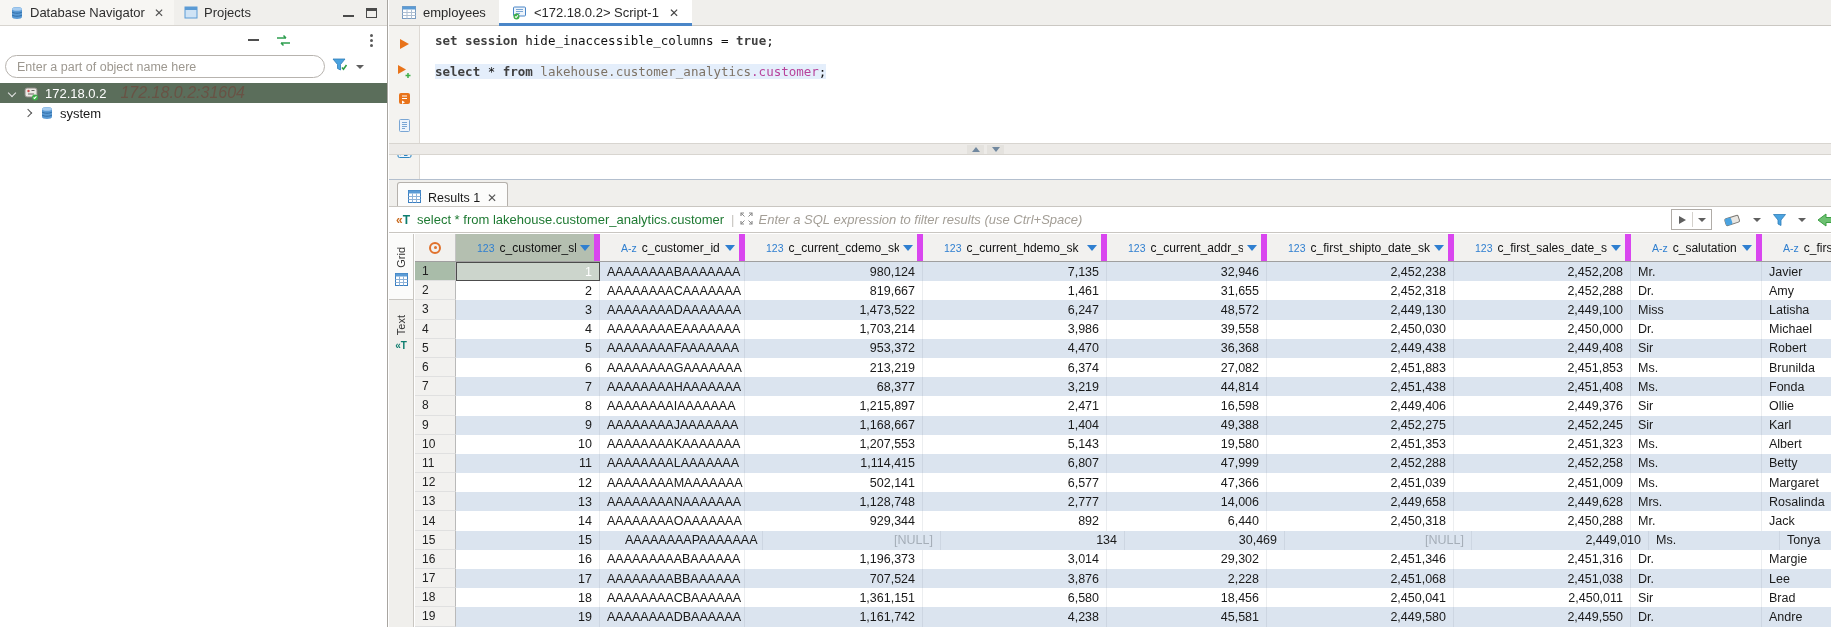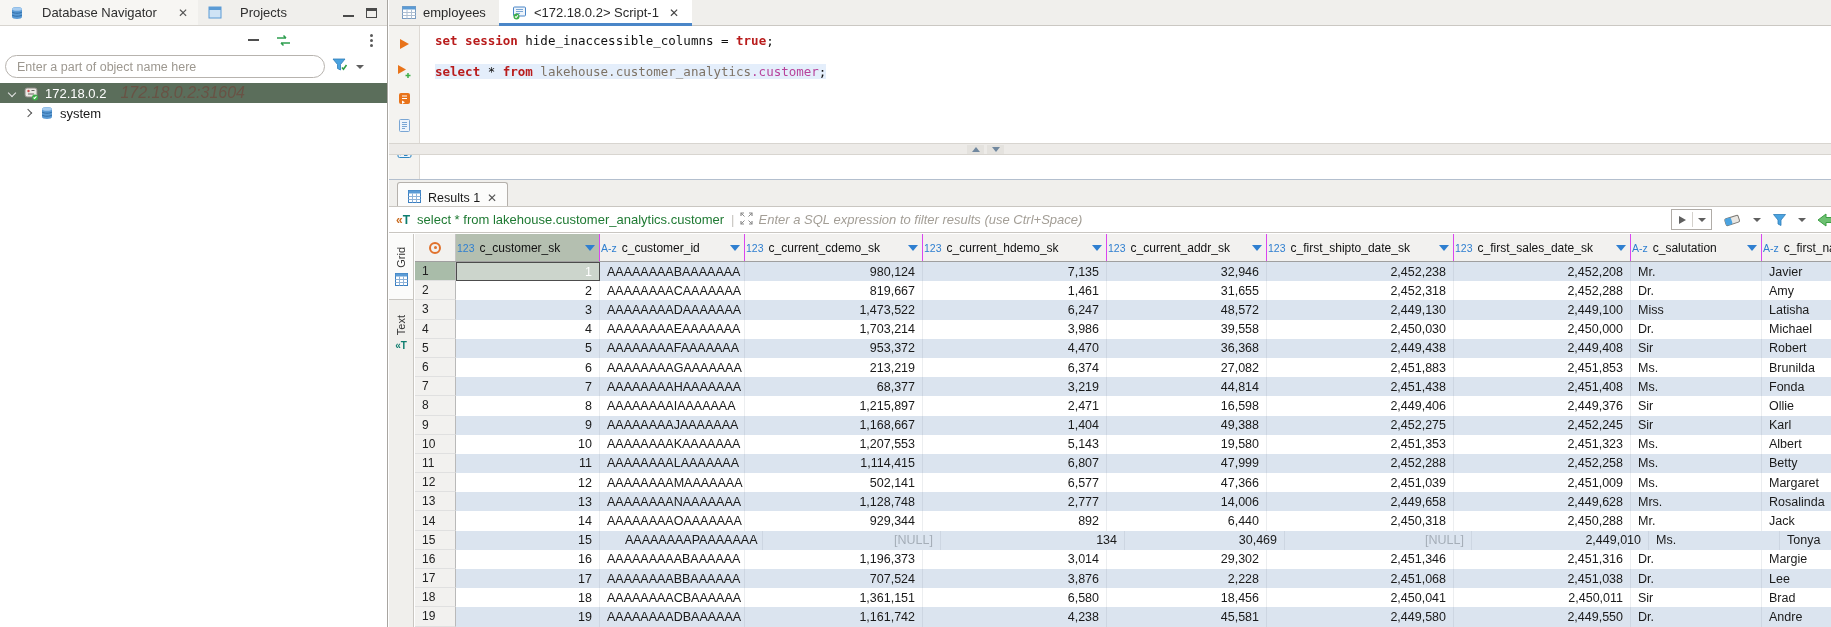--- a/index.html
+++ b/index.html
@@ -7,21 +7,21 @@
   body { width:1831px; height:627px; overflow:hidden; background:#e9e7e4;
          font-family:"Liberation Sans","DejaVu Sans",sans-serif; font-size:13px; color:#1a1a1a; }
   .app { position:relative; width:1831px; height:627px; background:#fff; overflow:hidden; }
 
   
   .left-panel { position:absolute; left:0; top:0; width:388px; height:627px; background:#fff;
                 border-right:1px solid #a8a5a0; }
   .panel-tabbar { height:26px; background:#f0efec; border-bottom:1px solid #d8d5d0;
                   display:flex; align-items:stretch; }
   .tabs-row { display:flex; }
-  .tab { display:flex; align-items:center; gap:18px; padding:0 10px; color:#2e2e2e; white-space:nowrap; }
+  .tab { display:flex; align-items:center; gap:6px; padding:0 10px; color:#2e2e2e; white-space:nowrap; }
   .tab.active { background:#f7f6f3; }
   .tab .close { color:#555; font-size:12px; margin-left:3px; }
   .winctl { margin-left:auto; display:flex; align-items:center; gap:12px; padding-right:10px; }
   .ic-min { width:11px; height:9px; border-bottom:2px solid #4a4a4a; display:inline-block; }
   .ic-max { width:11px; height:10px; border:1px solid #4a4a4a; border-top:3px solid #4a4a4a; display:inline-block; }
 
   .nav-toolbar { height:28px; display:flex; align-items:center; justify-content:flex-end;
                  gap:16px; padding:0 14px; background:#fff; }
   .ic-minus { width:11px; height:2px; background:#4f4f4f; display:inline-block; }
   .tool-spacer { width:46px; }
@@ -56,21 +56,21 @@
   .editor-toolbar { position:absolute; left:0; top:26px; width:31px; height:153px; background:#f4f3f0;
                     border-right:1px solid #ddd9d4; display:flex; flex-direction:column;
                     align-items:center; padding-top:9px; gap:9px; }
   .tbtn { width:18px; height:18px; display:flex; align-items:center; justify-content:center; }
 
   .sql-area { position:absolute; left:32px; top:26px; right:0; height:153px; background:#fff; }
   #sql-code { position:absolute; left:14px; top:7px; font-family:"DejaVu Sans Mono","Liberation Mono",monospace;
               font-size:12.5px; line-height:15.5px; }
   .sql-line { height:15.5px; white-space:pre; }
   .sql-line .hl { background:#e4eefb; }
-  .tok-kw { color:#b91c1c; font-weight:bold; }
+  .tok-kw { color:#404040; font-weight:bold; }
   .tok-plain { color:#101010; }
   .tok-schema { color:#7d7265; }
   .tok-table { color:#b8449c; }
 
   .hscroll-band { position:absolute; left:0; top:143px; right:0; height:12px; background:#edebe8;
                   border-top:1px solid #d8d5d0; border-bottom:1px solid #d8d5d0; }
   .sash-btns { position:absolute; left:578px; top:1px; display:flex; gap:3px; }
   .sash { width:17px; height:9px; display:flex; align-items:center; justify-content:center; background:#e4e2de; }
   .tri-up { width:0; height:0; border-left:4px solid transparent; border-right:4px solid transparent;
             border-bottom:5px solid #71889f; }
@@ -108,21 +108,21 @@
   .vlabel { writing-mode:vertical-rl; transform:rotate(180deg); font-size:11px; color:#333; }
 
   #grid { position:absolute; left:26px; top:0; right:0; bottom:0; overflow:hidden; background:#fff; }
   .grid-inner { width:1470px; }
   .ghead { display:flex; height:28px; border-bottom:1px solid #9f9f9f; background:#f2f1ef; }
   .gcorner { width:41px; flex:none; display:flex; align-items:center; justify-content:center;
              border-right:1px solid #c4c4c4; }
   .target { width:12px; height:12px; border:2px solid #e0712c; border-radius:50%; position:relative; }
   .target::after { content:""; position:absolute; left:2.5px; top:2.5px; width:3px; height:3px;
                    border-radius:50%; background:#e0712c; }
-  .gh { display:flex; align-items:center; flex:none; border-right:1px solid #d946ef; padding:0 4px 0 1px; }
+  .gh { display:flex; align-items:center; flex:none; border-right:6px solid #d946ef; padding:0 4px 0 21px; }
   .gh.selected { background:#b4bfb0; }
   .gh .pfx { color:#2f7fd0; font-size:10.5px; margin-right:5px; flex:none; }
   .gh .lbl { font-size:12px; color:#111; flex:1; white-space:nowrap; overflow:hidden; }
   .gh .sort { width:0; height:0; border-left:5px solid transparent; border-right:5px solid transparent;
               border-top:6px solid #2f7fd0; margin-left:4px; flex:none; }
   .grow { display:flex; height:19.2px; }
   .grow.odd { background:#dbe4ef; }
   .grownum { width:41px; flex:none; background:#f2f1ef; border-right:1px solid #b9b9b9;
              border-bottom:1px solid #e0e0e0; padding-left:7px; display:flex; align-items:center;
              font-size:12px; color:#222; }

